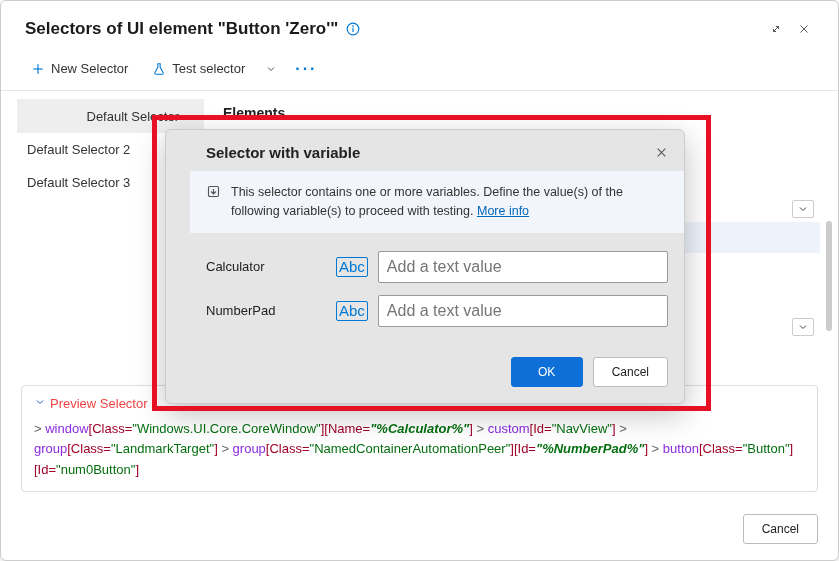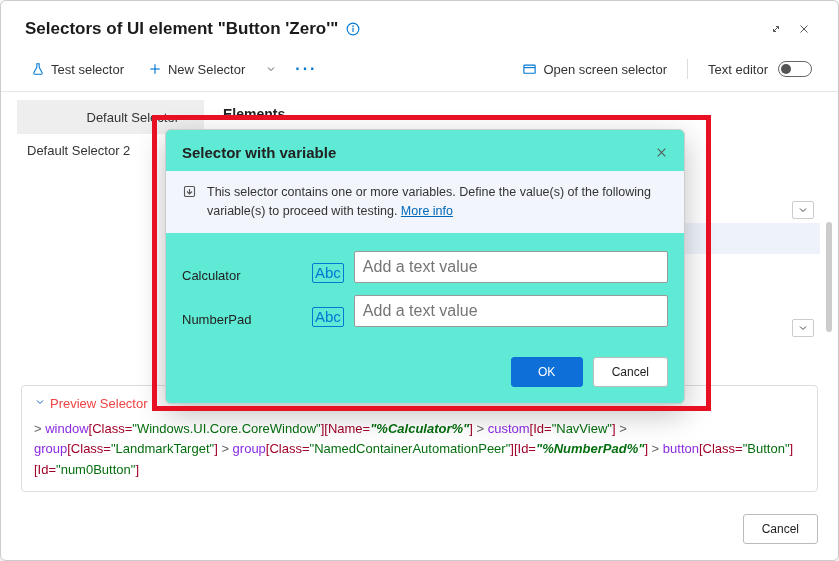--- a/index.html
+++ b/index.html
@@ -40,29 +40,29 @@
 .c-attr { color: #a00028; }
 .c-val { color: #056e0f; }
 .c-var { color: #056e0f; font-style: italic; font-weight: 600; }
 .footer { display: flex; justify-content: flex-end; gap: 12px; padding: 10px 20px 16px 20px; }
 .btn { min-width: 72px; padding: 7px 18px; font-size: 12px; border-radius: 3px; cursor: pointer; text-align: center; }
 .btn.primary { background: #0E6FD8; color: #fff; border: 1px solid #0E6FD8; }
 .btn.secondary { background: #fff; color: #222; border: 1px solid #bbb; }
 
 .red-box { position: absolute; left: 151px; top: 114px; width: 559px; height: 296px; border: 5px solid #e81123; pointer-events: none; z-index: 30; }
 
-.modal { position: absolute; left: 164px; top: 128px; width: 520px; background: #5eead4; border: 1px solid #ccc; border-radius: 6px; box-shadow: 0 10px 30px rgba(0,0,0,0.25); z-index: 20; overflow: hidden; }
+.modal { position: absolute; left: 164px; top: 128px; width: 520px; background: #e5e5e5; border: 1px solid #ccc; border-radius: 6px; box-shadow: 0 10px 30px rgba(0,0,0,0.25); z-index: 20; overflow: hidden; padding-left: 24px; }
 .modal-hdr { display: flex; align-items: center; padding: 14px 16px 10px 16px; }
 .modal-hdr h2 { font-size: 15px; font-weight: 600; color: #222; }
 .modal-close { margin-left: auto; color: #555; cursor: pointer; font-size: 14px; }
 .modal-info { background: #f2f5fb; padding: 12px 16px; display: flex; gap: 10px; font-size: 12.5px; color: #333; line-height: 1.5; }
 .modal-info .info-ico { color: #555; flex-shrink: 0; margin-top: 1px; display: inline-flex; }
 .modal-info a { color: #0067b8; text-decoration: underline; cursor: pointer; }
 .modal-body { padding: 18px 16px 8px 16px; }
-.frow { display: flex; align-items: flex-end; gap: 10px; margin-bottom: 12px; }
+.frow { display: flex; align-items: center; gap: 10px; margin-bottom: 12px; }
 .frow .label { width: 120px; font-size: 13px; color: #222; }
 .abc-ico { color: #0078d4; font-size: 15px; border: 1px solid #0078d4; border-radius: 2px; padding: 0 2px; line-height: 1.2; }
 .frow input { flex: 1; padding: 6px 8px; font-size: 16px; border: 1px solid #999; border-radius: 2px; outline: none; }
 .modal-footer { display: flex; justify-content: flex-end; gap: 10px; padding: 10px 16px 16px 16px; }
 svg { display: block; }
 </style>
 </head>
 <body>
 
 <div class="window">
@@ -88,68 +88,55 @@
       <svg width="12" height="12" viewBox="0 0 24 24" fill="none" stroke="currentColor" stroke-width="2">
           <line x1="5" y1="5" x2="19" y2="19"></line>
           <line x1="19" y1="5" x2="5" y2="19"></line>
         </svg>
     </span>
   </div>
 
   <div class="toolbar">
     <div class="tbtn">
       <span class="icon">
-        <svg width="14" height="14" viewBox="0 0 24 24" fill="none" stroke="currentColor" stroke-width="1.8">
-            <path d="M9 3h6M10 3v6l-5 9a2 2 0 0 0 1.8 3h10.4a2 2 0 0 0 1.8-3l-5-9V3"></path>
-          </svg>
-      </span>
-      <span>Test selector</span>
-    </div>
-    <div class="tbtn">
-      <span class="icon">
         <svg width="14" height="14" viewBox="0 0 24 24" fill="none" stroke="currentColor" stroke-width="2">
             <line x1="12" y1="4" x2="12" y2="20"></line>
             <line x1="4" y1="12" x2="20" y2="12"></line>
           </svg>
       </span>
       <span>New Selector</span>
     </div>
+    <div class="tbtn">
+      <span class="icon">
+        <svg width="14" height="14" viewBox="0 0 24 24" fill="none" stroke="currentColor" stroke-width="1.8">
+            <path d="M9 3h6M10 3v6l-5 9a2 2 0 0 0 1.8 3h10.4a2 2 0 0 0 1.8-3l-5-9V3"></path>
+          </svg>
+      </span>
+      <span>Test selector</span>
+    </div>
     <span class="chev">
       <svg width="12" height="12" viewBox="0 0 24 24" fill="none" stroke="currentColor" stroke-width="2">
           <polyline points="6 9 12 15 18 9"></polyline>
         </svg>
     </span>
     <span class="more">···</span>
 
-    <div class="right-tools">
-      <div class="tbtn">
-        <span class="icon">
-          <svg width="15" height="15" viewBox="0 0 24 24" fill="none" stroke="currentColor" stroke-width="1.8">
-              <rect x="3" y="5" width="18" height="13" rx="1"></rect>
-              <line x1="3" y1="9" x2="21" y2="9"></line>
-            </svg>
-        </span>
-        <span>Open screen selector</span>
-      </div>
-      <span class="divider-v"></span>
-      <div class="tbtn" style="gap:10px;">
-        <span>Text editor</span>
-        <span class="toggle"></span>
-      </div>
-    </div>
   </div>
 
   <div class="body">
     <div class="sidebar">
       <div class="side-item active">
         <span>Default Selector</span>
         <span class="dots">⋯</span>
       </div>
       <div class="side-item">
         <span>Default Selector 2</span>
+      </div>
+      <div class="side-item">
+        <span>Default Selector 3</span>
       </div>
     </div>
 
     <div class="main">
       <div class="elements-hdr">Elements</div>
       <div style="height:36px"></div>
       <div class="bg-row">
         <span class="txt">ontainerAutomation</span>
       </div>
       <div class="bg-row" style="padding:4px 6px;">

